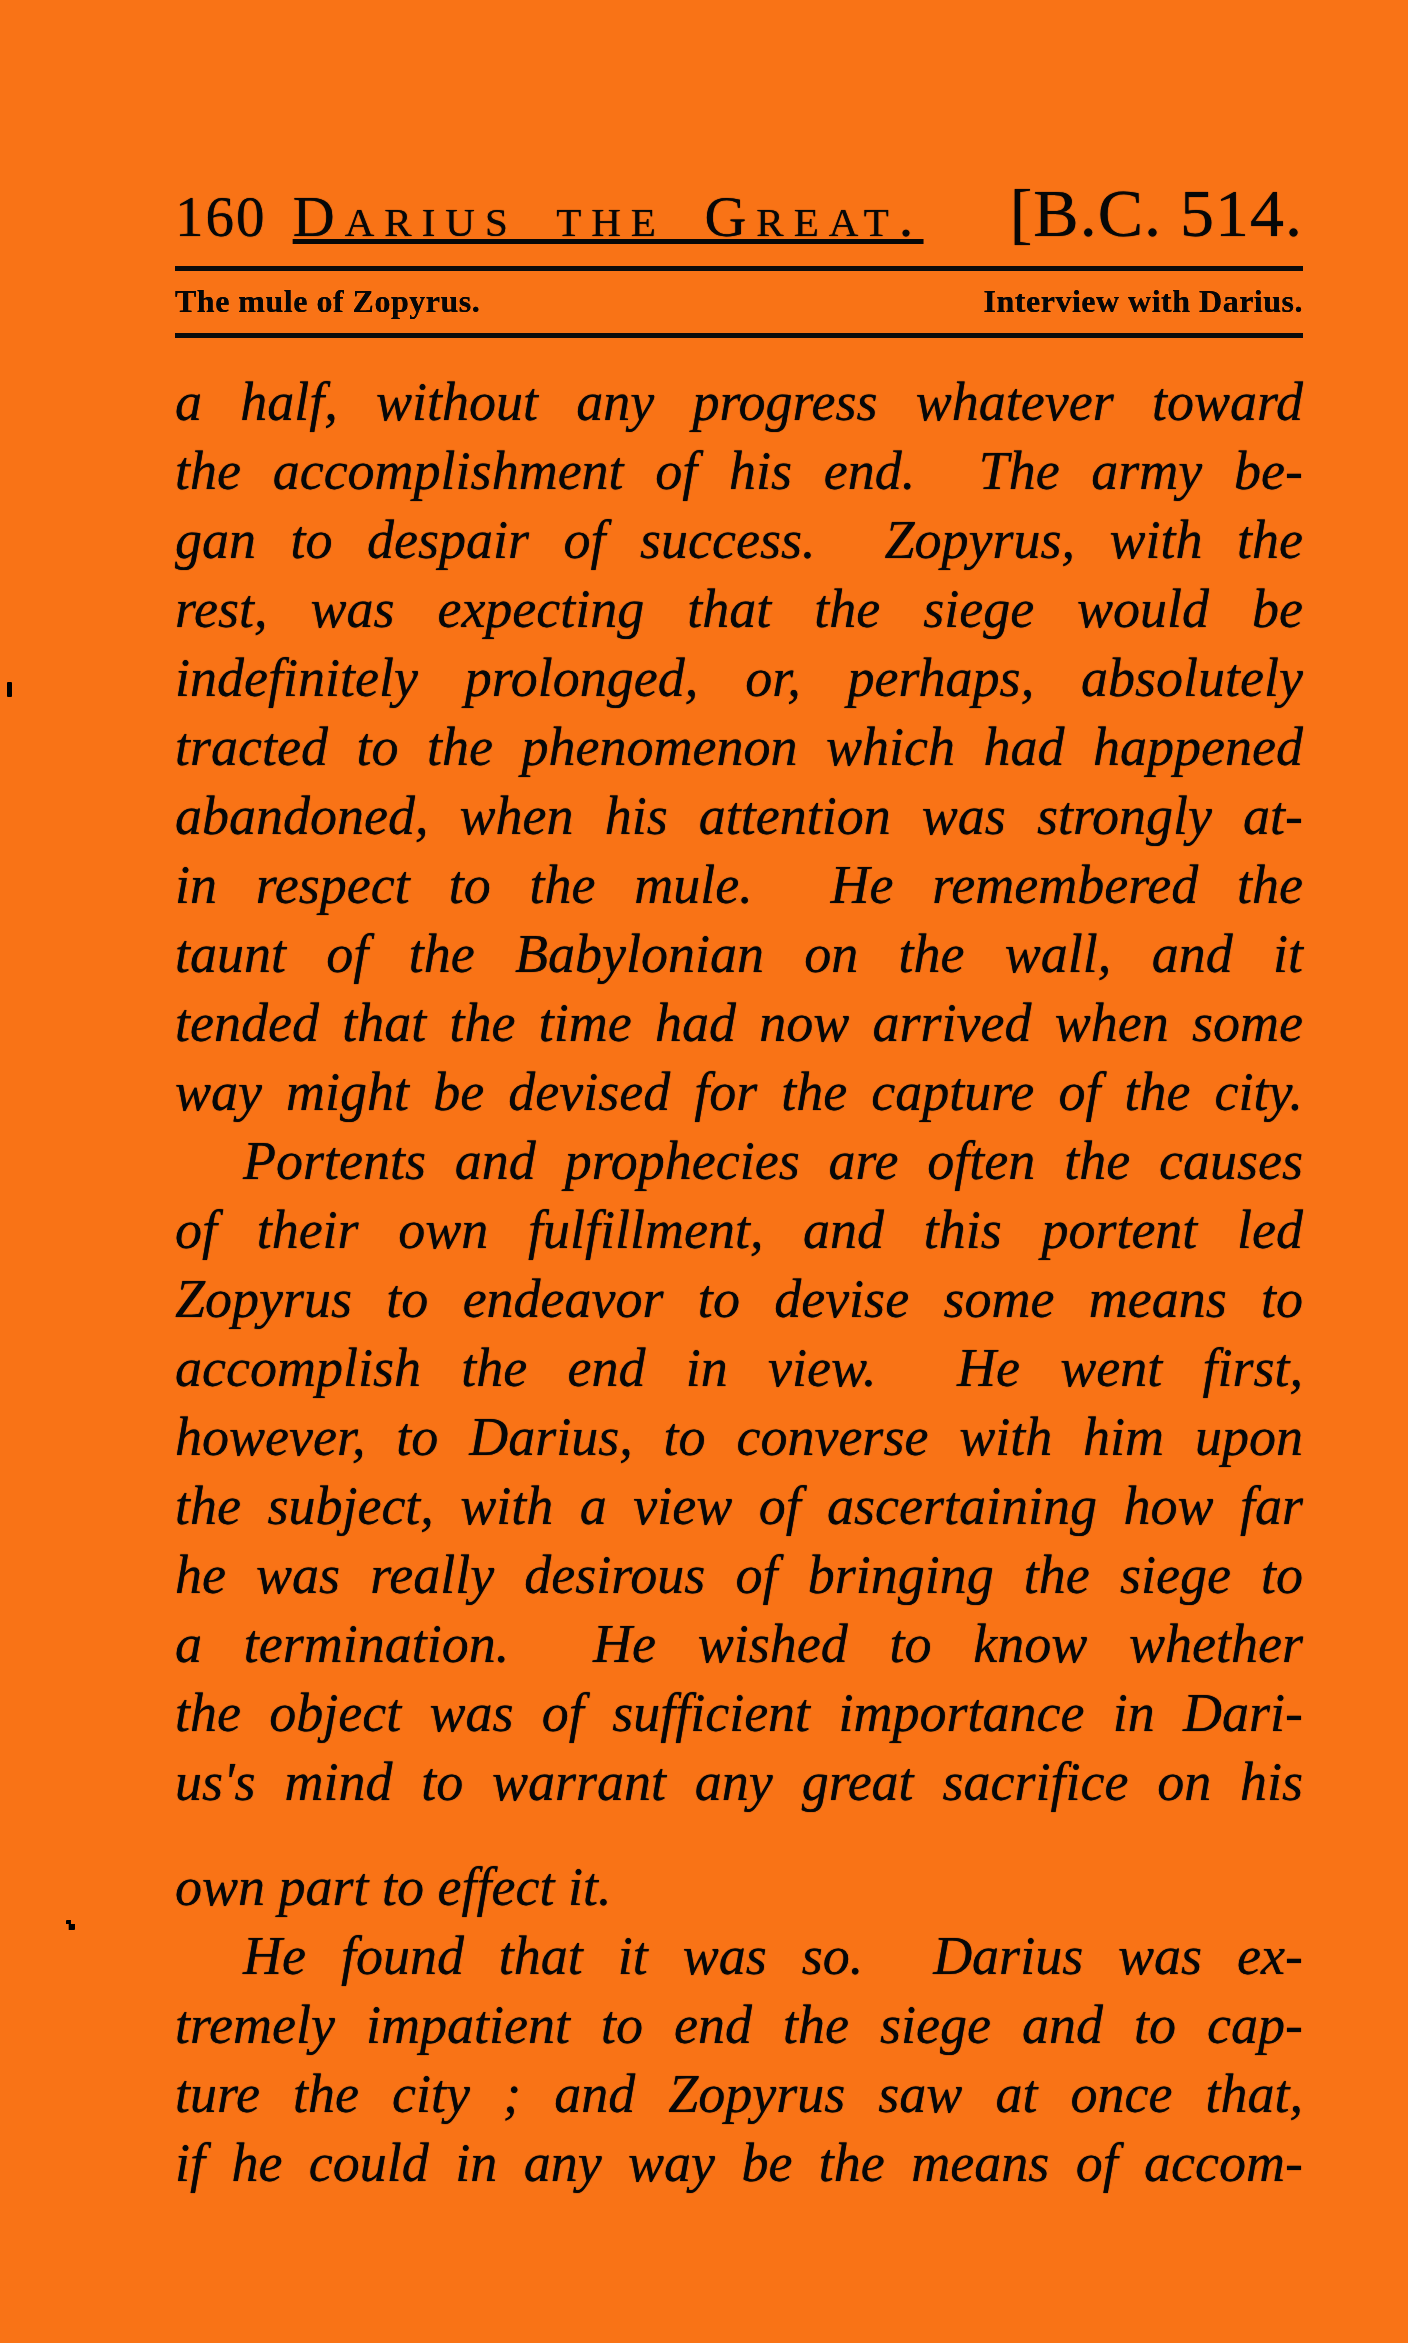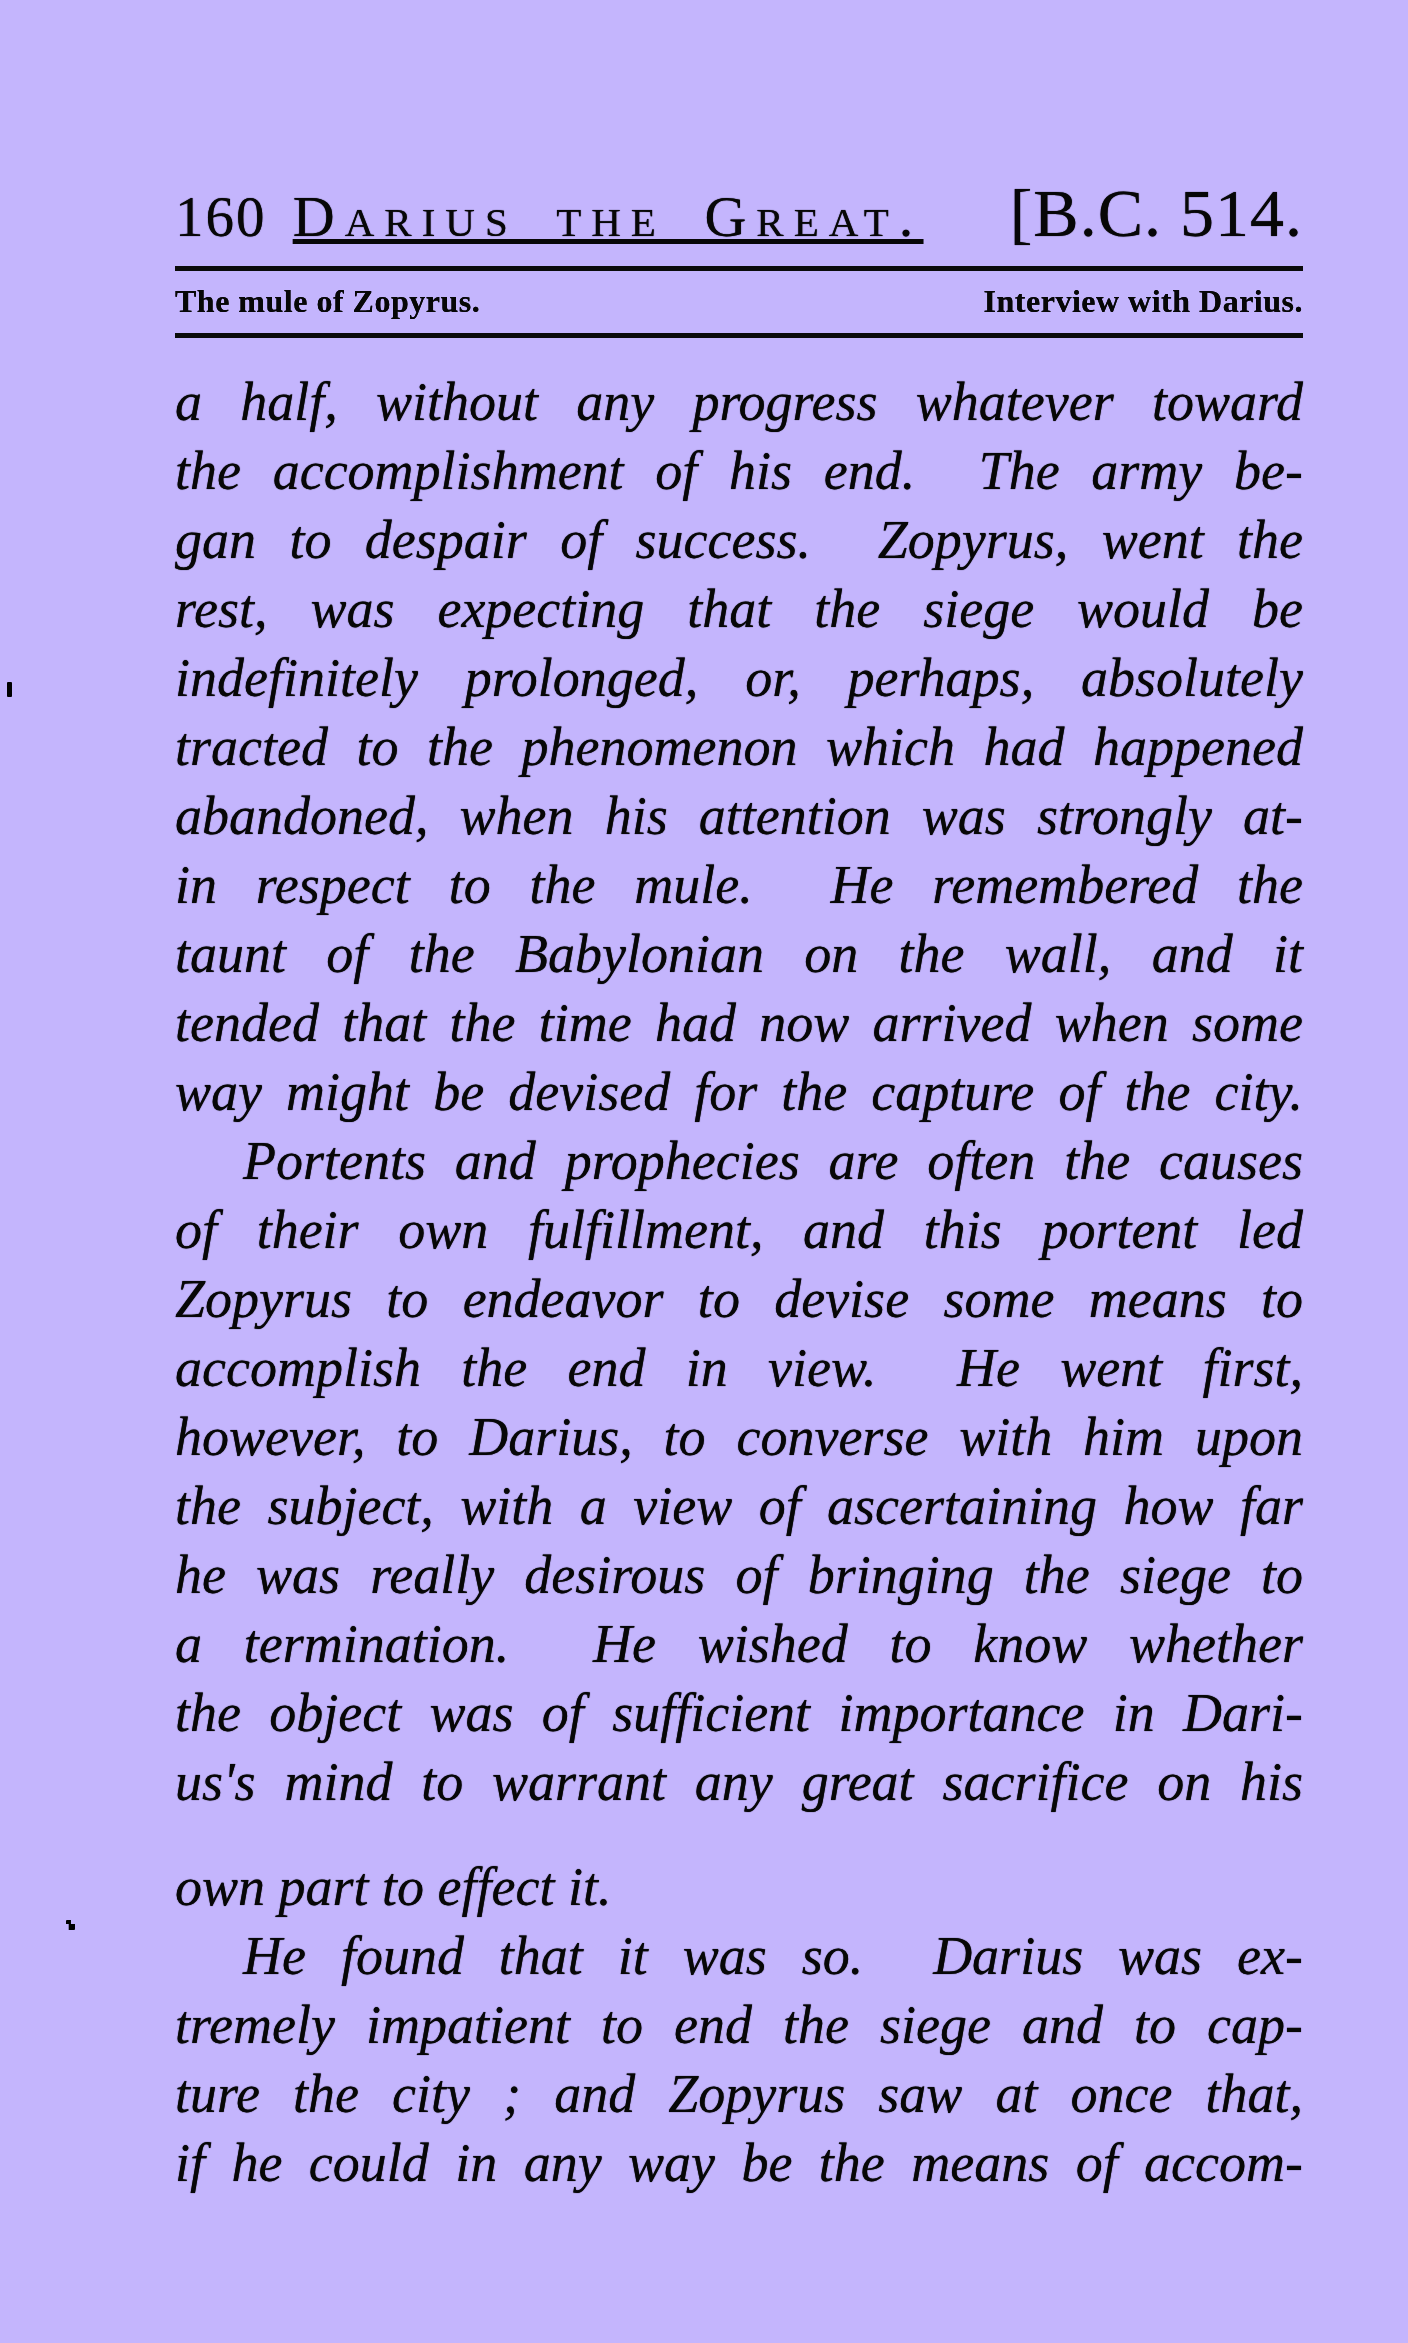--- a/index.html
+++ b/index.html
@@ -3,21 +3,21 @@
 <meta charset="utf-8">
 <style>
   * { margin: 0; padding: 0; box-sizing: border-box; }
 
   html, body { background: #ffffff; }
 
   .sheet {
     position: relative;
     width: 1408px;
     height: 2343px;
-    background: #c4b5fd;
+    background: #f97316;
     overflow: hidden;
     font-family: "Liberation Serif", "DejaVu Serif", serif;
     color: #070707;
   }
 
   
   .header-row {
     position: absolute;
     top: 174px;
     left: 175px;
@@ -115,21 +115,21 @@
   <div class="running-heads">
     <span class="running-head">The mule of Zopyrus.</span>
     <span class="running-head">Interview with Darius.</span>
   </div>
 
   <div class="rule rule-bottom"></div>
 
   <div class="page-body">
       <div class="line">a half, without any progress whatever toward</div>
       <div class="line">the accomplishment of his end.  The army be-</div>
-      <div class="line">gan to despair of success.  Zopyrus, went the</div>
+      <div class="line">gan to despair of success.  Zopyrus, with the</div>
       <div class="line">rest, was expecting that the siege would be</div>
       <div class="line">indefinitely prolonged, or, perhaps, absolutely</div>
       <div class="line">tracted to the phenomenon which had happened</div>
       <div class="line">abandoned, when his attention was strongly at-</div>
       <div class="line">in respect to the mule.  He remembered the</div>
       <div class="line">taunt of the Babylonian on the wall, and it</div>
       <div class="line">tended that the time had now arrived when some</div>
       <div class="line">way might be devised for the capture of the city.</div>
       <div class="line indent">Portents and prophecies are often the causes</div>
       <div class="line">of their own fulfillment, and this portent led</div>

